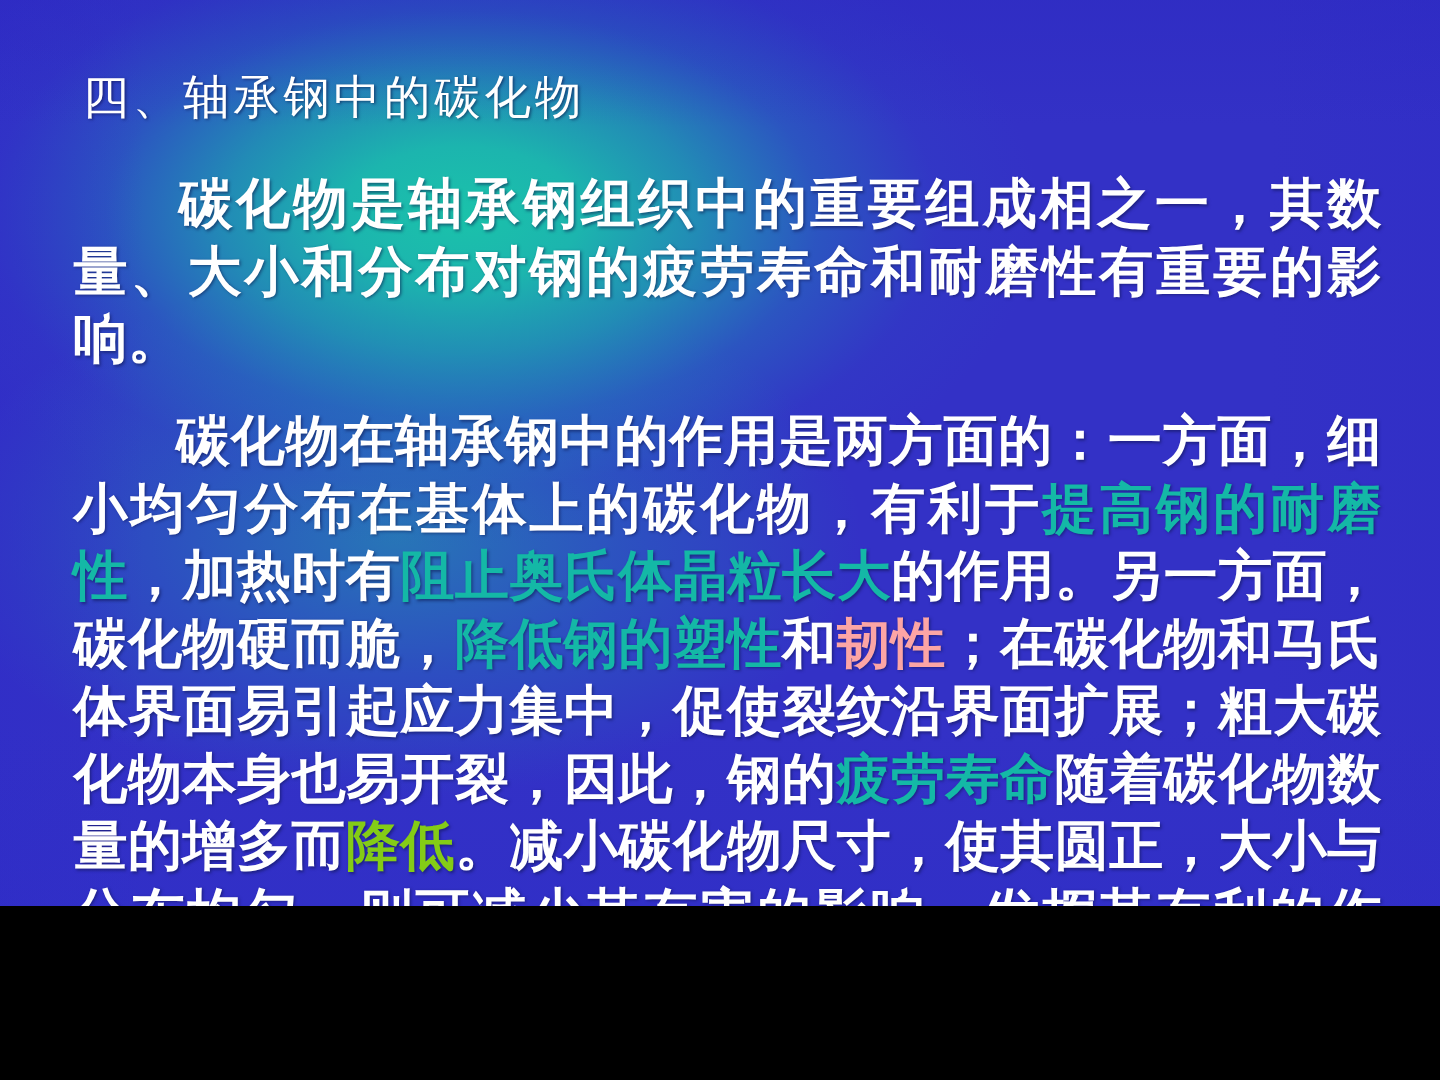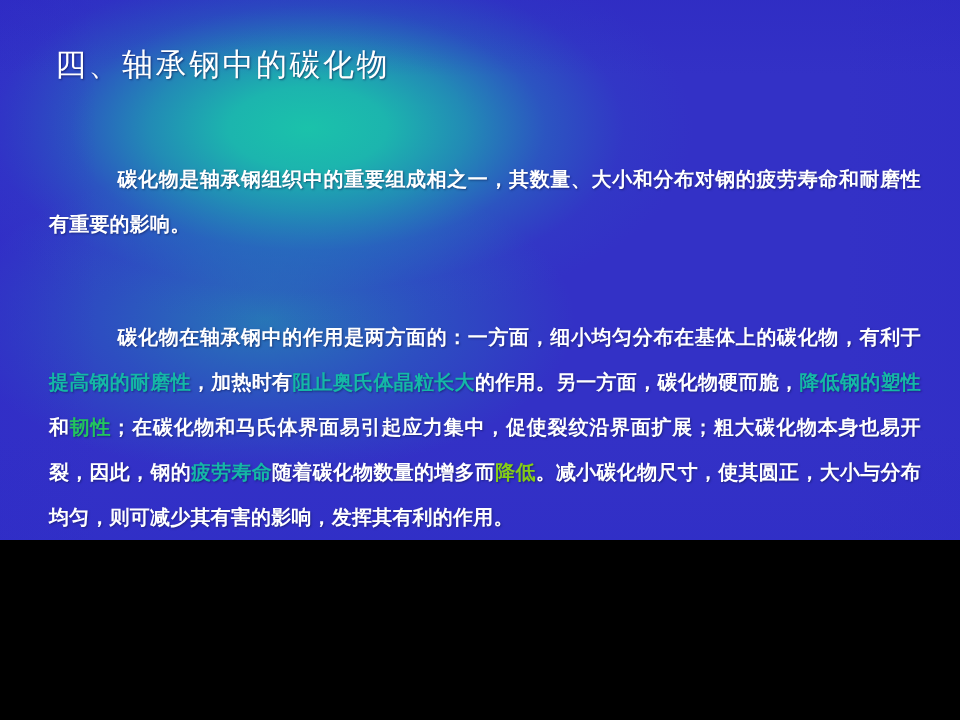--- a/index.html
+++ b/index.html
@@ -3,21 +3,21 @@
 <meta charset="utf-8">
 <style>
   html, body {
     margin: 0;
     padding: 0;
     background: #000;
   }
   #slide {
     position: relative;
     width: 960px;
-    height: 540px;
+    height: 604px;
     overflow: hidden;
     
     background-color: #3331c6;
   }
   
   #slide::before {
     content: "";
     position: absolute;
     left: -6%;
     top: -14%;
@@ -69,36 +69,35 @@
     text-shadow: 1px 1px 2px rgba(10,10,60,0.55);
     white-space: nowrap;
   }
 
   .body-block {
     position: absolute;
     left: 49px;
     width: 872px;
     font-family: "Liberation Sans", "DejaVu Sans", sans-serif;
     font-weight: 700;
-    font-size: 20px;
+    font-size: 36px;
     line-height: 45px;
     color: #ffffff;
     text-align: justify;
     text-justify: inter-character;
     text-shadow: 1px 1px 2px rgba(12,18,70,0.5);
     letter-spacing: 0.2px;
-    margin-top: 44px;
   }
   .body-block .indent { display: inline-block; width: 68px; }
 
   #para-1 { top: 113px; }
   #para-2 { top: 271px; }
 
   .hl-salmon { color: #14b8a6; }
-  .hl-rose   { color: #22c55e; }
+  .hl-rose   { color: #fca5a5; }
   .hl-red    { color: #84cc16; }
 </style>
 </head>
 <body>
 
 <div id="slide" style="background-color: rgb(51, 49, 198);">
   <div id="content">
 
     <div class="slide-title">四、轴承钢中的碳化物</div>
 

